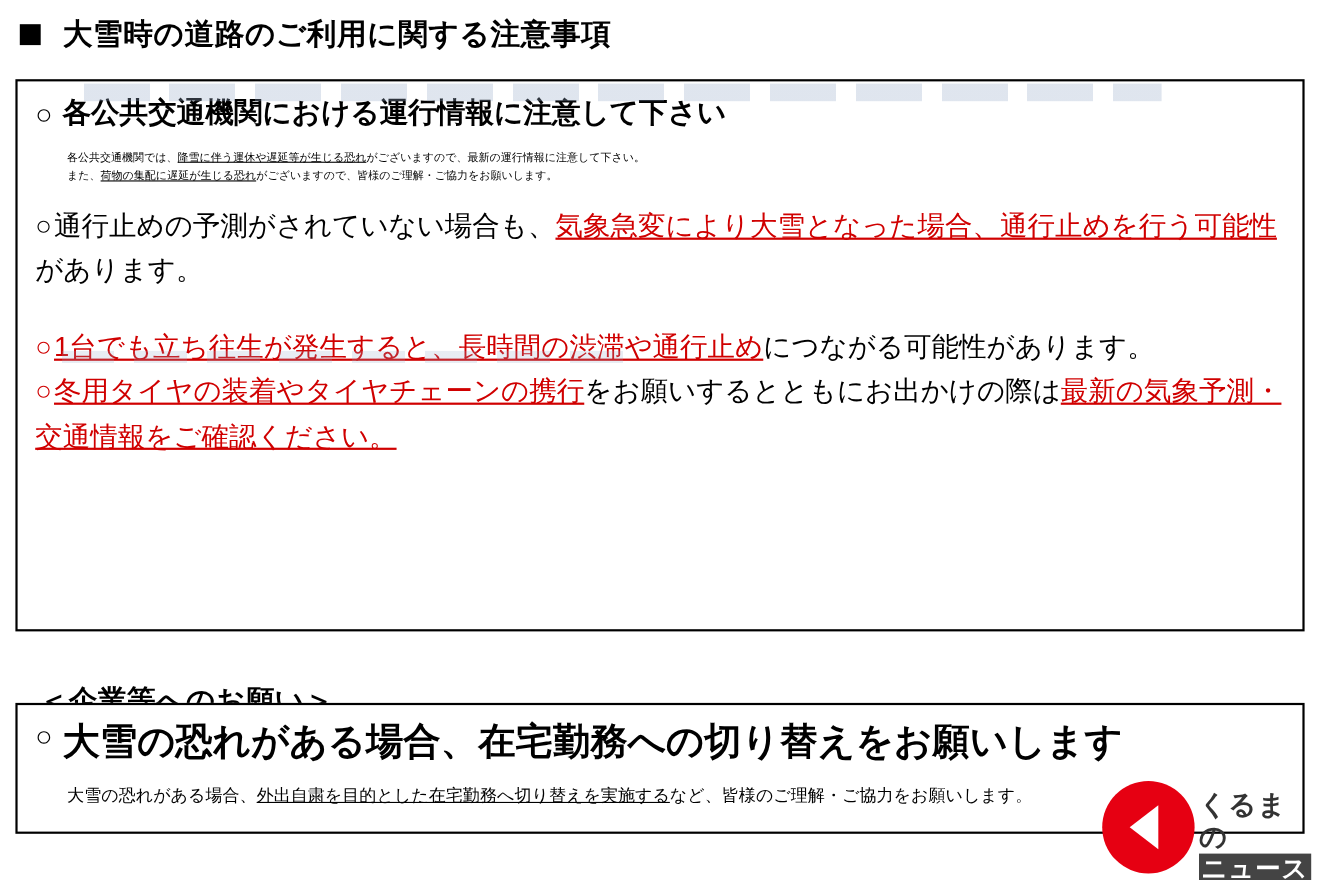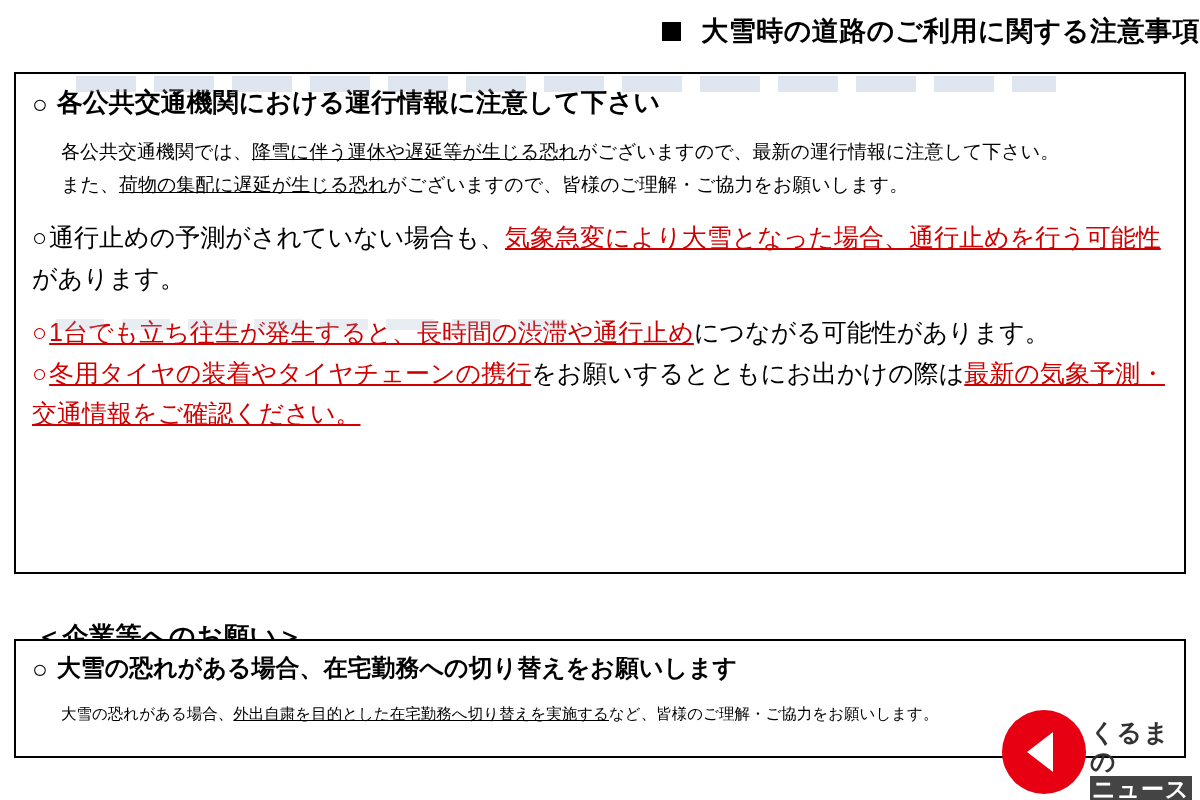--- a/index.html
+++ b/index.html
@@ -23,21 +23,20 @@
     box-sizing: border-box;
   }
 
   
   .title-row {
     display: flex;
     align-items: center;
     padding: 18px 0 0 18px;
     height: 44px;
     box-sizing: border-box;
-    justify-content: flex-end;
   }
   .title-marker {
     width: 19px;
     height: 19px;
     background: #000000;
     margin-right: 20px;
     flex: 0 0 auto;
   }
   .title-text {
     font-size: 27px;
@@ -76,42 +75,42 @@
   .item1 .circ { margin-right: 9px; font-weight: bold;}
   .item1-head {
     font-size: 26px;
     font-weight: bold;
     line-height: 1.25;
     white-space: nowrap;
     font-family: Liberation Mono, monospace;
   }
   .item1-body {
     margin: 14px 0 0 45px;
-    font-size: 19px;
+    font-size: 10px;
     line-height: 1.75;
     color: #000;
   }
   .u { text-decoration: underline; }
 
   
   .red { color: #d00000; }
   .red-u { color: #d00000; text-decoration: underline; }
 
   .stmt {
     font-size: 25px;
     line-height: 1.62;
     padding: 0 14px 0 16px;
     font-weight: 500;
   }
   .stmt .circ {
     font-size: 25px;
     margin-right: 2px;
   }
   .s2 { margin-top: 16px; }
-  .s3 { margin-top: 14px; }
+  .s3 { margin-top: 29px; }
   .s4 { }
 
   
   .company-head {
     position: absolute;
     left: 36px;
     top: 619px;
     font-size: 26px;
     font-weight: bold;
     letter-spacing: 0.5px;
@@ -130,21 +129,21 @@
     background: #ffffff;
     overflow: hidden;
   }
   .bottom-head {
     display: flex;
     align-items: flex-start;
     padding: 12px 0 0 16px;
   }
   .bottom-head .circ { margin-right: 9px; font-weight: bold; }
   .bottom-head-text {
-    font-size: 24px;
+    font-size: 34px;
     font-weight: bold;
     line-height: 1.25;
     white-space: nowrap;
   }
   .bottom-body {
     margin: 16px 0 0 45px;
     font-size: 15.5px;
     line-height: 1.6;
   }
 

